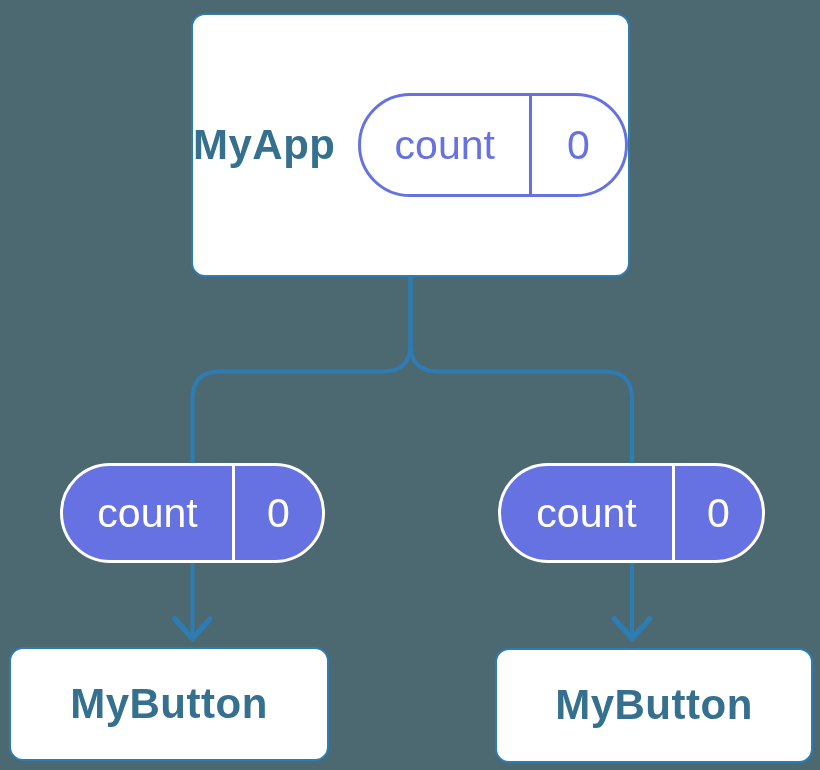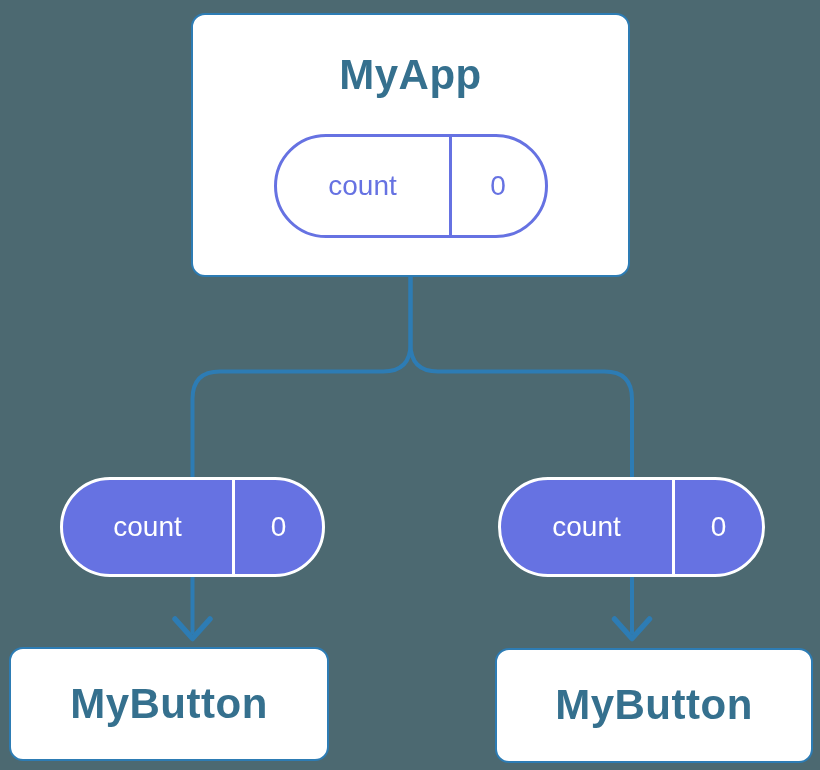--- a/index.html
+++ b/index.html
@@ -41,21 +41,20 @@
     stroke-linejoin: round;
     fill: none;
   }
   .node-card {
     position: absolute;
     background: var(--node-bg);
     border: 2.5px solid var(--node-border-blue);
     border-radius: 14px;
     z-index: 2;
     display: flex;
-    flex-direction: column;
     align-items: center;
     justify-content: center;
   }
   .node-root {
     left: 191px; top: 13px;
     width: 439px; height: 264px;
     gap: 22px;
   }
   .node-title {
     color: var(--heading-blue);
@@ -65,23 +64,22 @@
     line-height: 1.1;
   }
   .node-leaf-0 { left: 9px;   top: 647px; width: 320px; height: 114px; }
   .node-leaf-1 { left: 495px; top: 648px; width: 318px; height: 115px; }
 
   .state-pill {
     display: flex;
     align-items: stretch;
     border-radius: 60px;
     overflow: hidden;
-    font-size: 28px;
+    font-size: 41px;
     line-height: 1;
-    margin-top: 14px;
   }
   .state-pill .state-name {
     flex: 1;
     display: flex;
     align-items: center;
     justify-content: center;
     padding: 0 14px;
   }
   .state-pill .state-value {
     display: flex;

